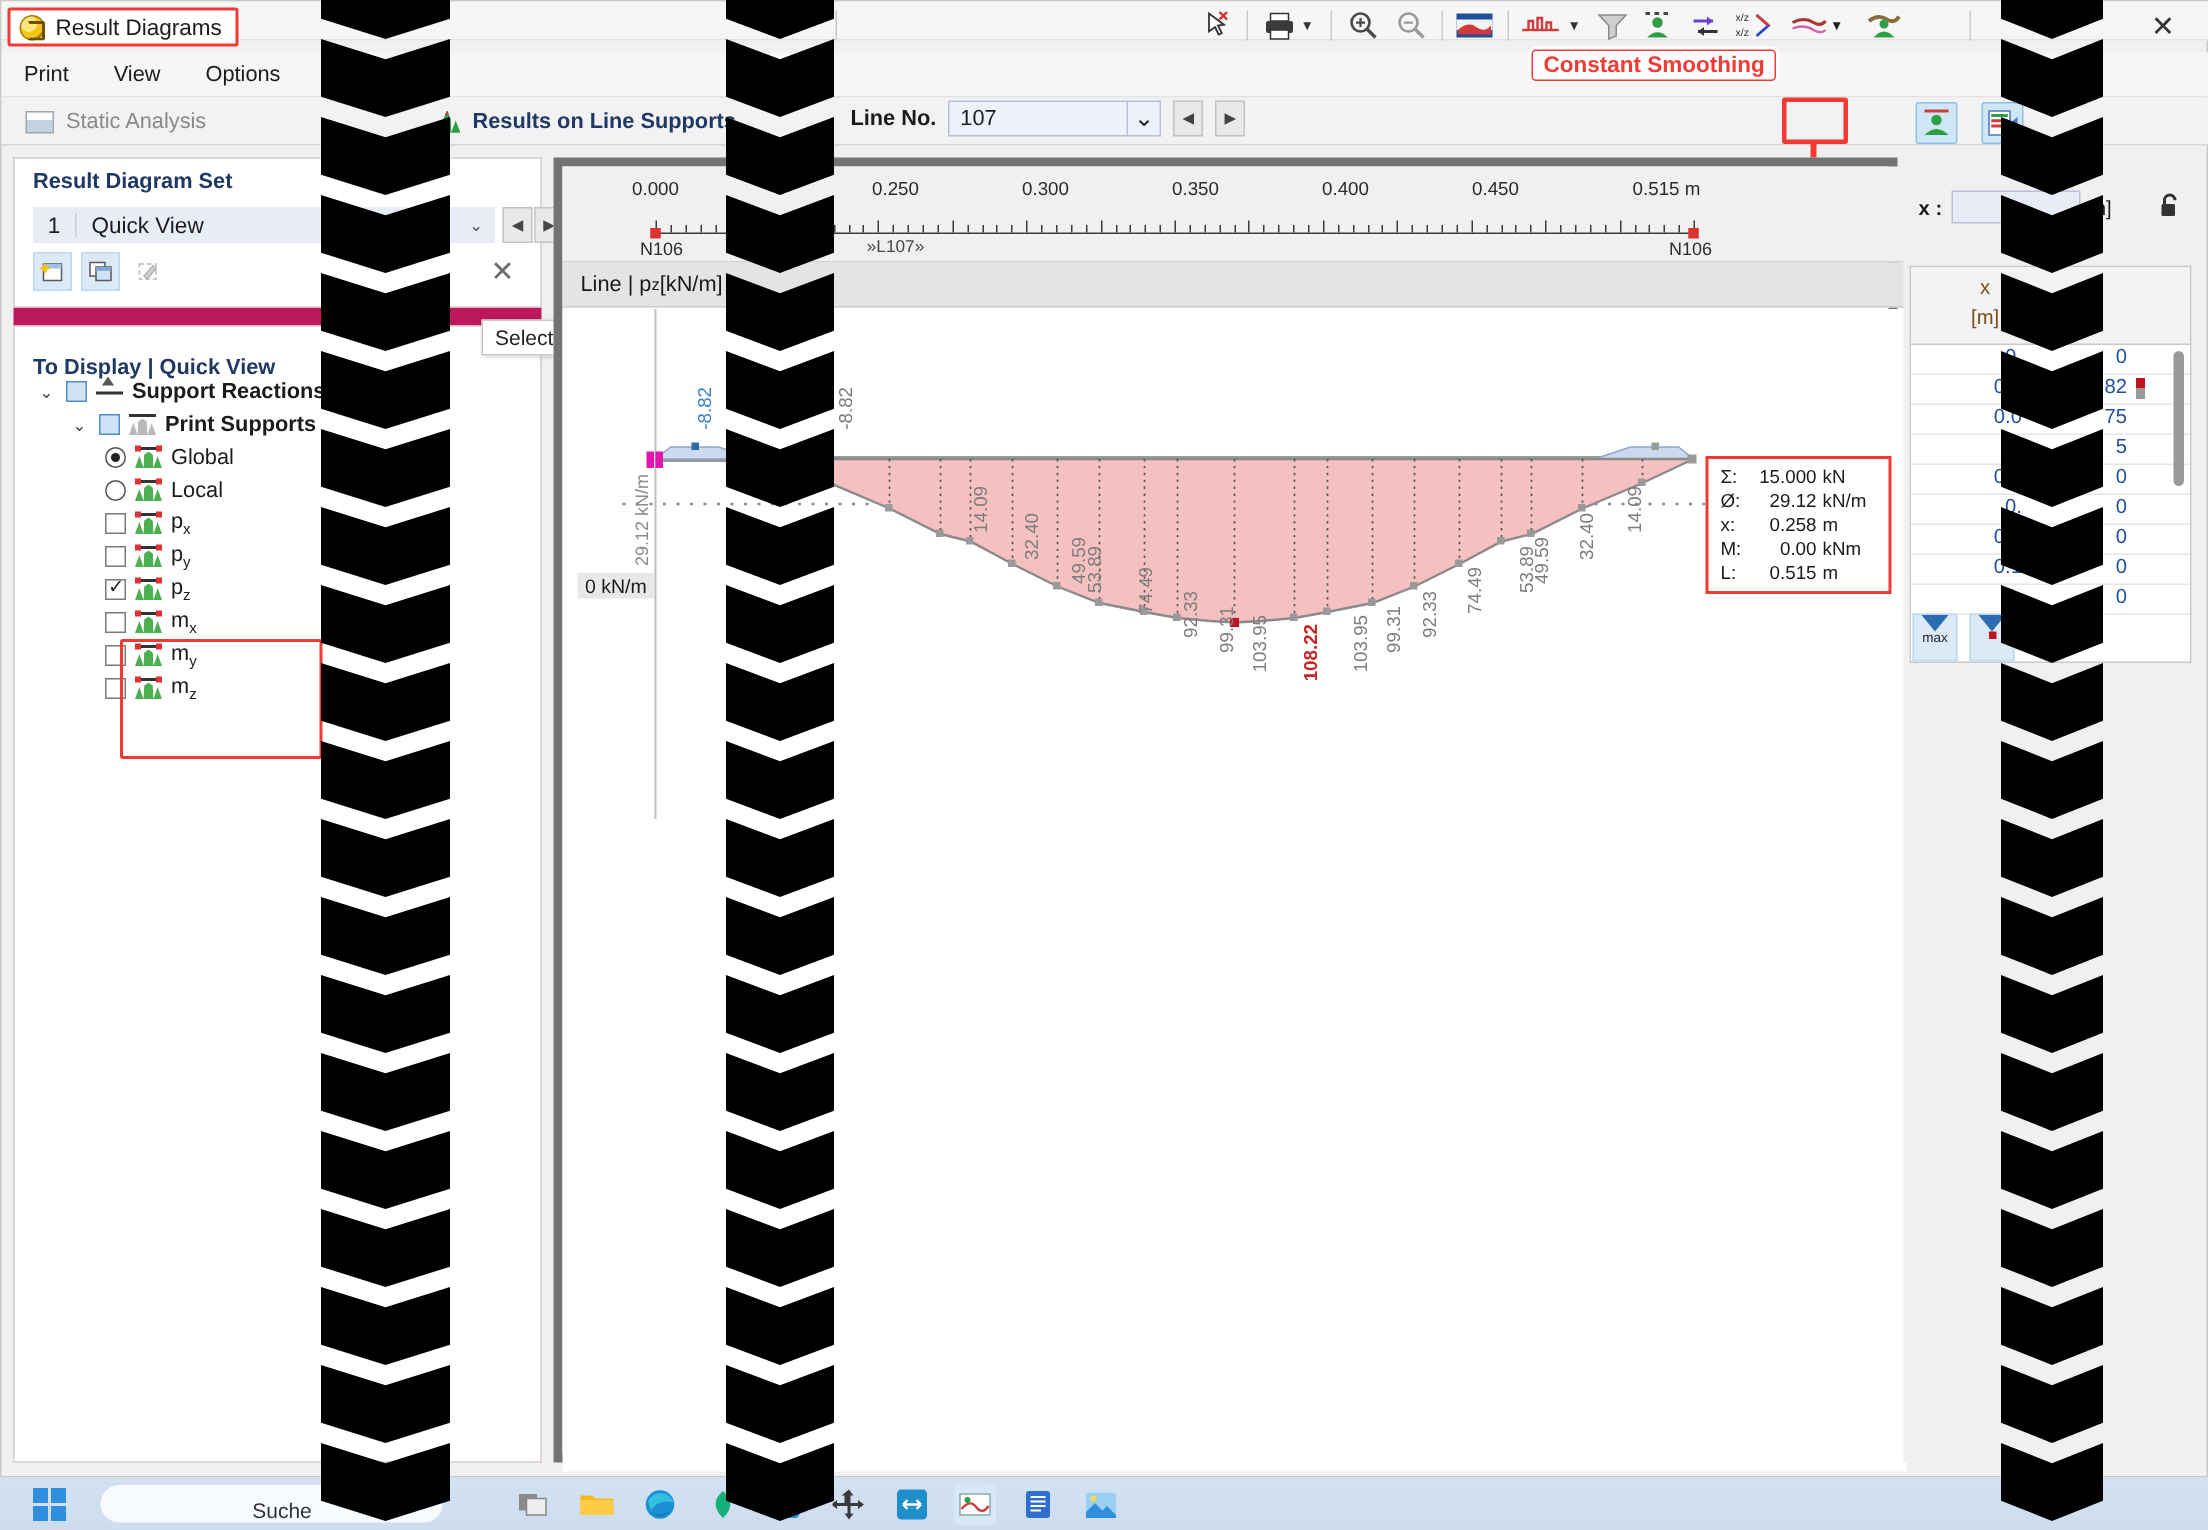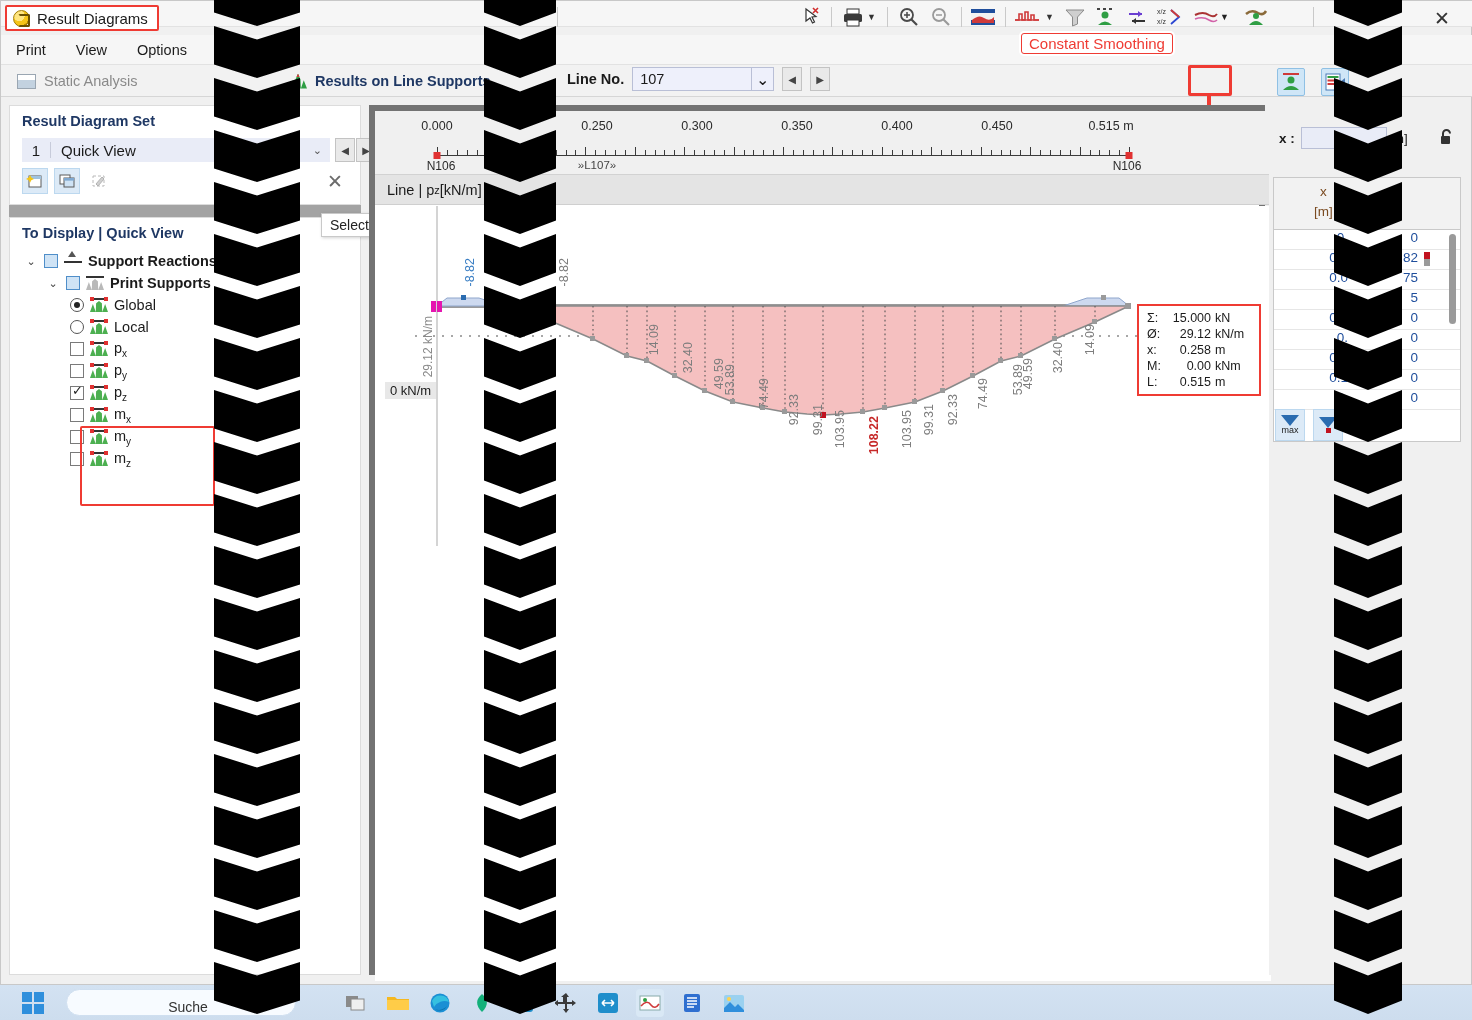--- a/index.html
+++ b/index.html
@@ -94,40 +94,40 @@
   }
   .spin{
     width:20px;height:24px;background:#e9e9e9;border:1px solid #c3c3c3;
     display:flex;align-items:center;justify-content:center;font-size:10px;color:#444;
   }
 
   
   #callout-label{
     position:absolute; left:1020px; top:32px;
     background:#ffffff; border:1.5px solid #ef3b33; border-radius:3px;
-    padding:1px 7px; color:#ef3b33; font-size:15px; font-weight:normal;
+    padding:1px 7px; color:#ef3b33; font-size:15px; font-weight:bold;
     box-shadow:0 0 0 2px #ffffff;
   }
   #callout-box{
     position:absolute; left:1187px; top:64px; width:44px; height:31px;
     border:3px solid #ef3b33; border-radius:2px; pointer-events:none;
   }
   #callout-arrow{
     position:absolute; left:1206px; top:95px; width:4px; height:90px; background:#ef3b33;
   }
   #callout-arrow::after{
     content:""; position:absolute; left:-6px; bottom:-11px;
     border-left:8px solid transparent; border-right:8px solid transparent;
     border-top:12px solid #ef3b33;
   }
 
   
   #sidebar{
     position:absolute; left:8px; top:104px; width:352px; height:870px;
-    background:#a3a3a3;
+    background:#be185d;
   }
   .panel{ background:#ffffff; border:1px solid #dcdcdc; }
   #panel-set{ position:absolute; left:0; top:0; width:352px; height:100px; }
   .panel-title{ color:#1f3864; font-weight:bold; font-size:14.5px; }
   #set-title{ position:absolute; left:12px; top:7px; }
   #set-row{
     position:absolute; left:12px; top:32px; width:308px; height:24px;
     background:#e9ecf7; display:flex; align-items:center; font-size:15px;
   }
   #set-num{ width:28px; text-align:center; }
@@ -137,21 +137,21 @@
   .sq-btn{
     width:26px;height:26px;border:1px solid #bcd8ef;background:#dceaf7;
     display:flex;align-items:center;justify-content:center;
   }
   .sq-btn.dis{ background:transparent;border-color:transparent; opacity:.45; }
   #set-tools{ position:absolute; left:12px; top:62px; display:flex; gap:6px; }
   #set-x{ position:absolute; left:312px; top:62px; width:26px;height:26px;
     display:flex;align-items:center;justify-content:center;font-size:19px;color:#6b6b6b; }
 
   #panel-display{ position:absolute; left:0; top:112px; width:352px; height:758px; }
-  #disp-title{ position:absolute; left:12px; top:7px; }
+  #disp-title{ position:absolute; left:12px; top:19px; }
   #tree{ position:absolute; left:8px; top:32px; width:336px; font-size:14.5px; }
   .tnode{ display:flex; align-items:center; height:22px; gap:6px; }
   .twist{ width:14px; text-align:center; font-size:11px; color:#444; }
   .cbox{ width:14px;height:14px;border:1px solid #7a7a7a;background:#fff; display:inline-block;}
   .cbox.blue{ border-color:#4f8ec9; background:#cfe3f5; }
   .cbox.checked{ position:relative; }
   .cbox.checked::after{
     content:"✓"; position:absolute; left:1px; top:-4px; font-size:13px; color:#222;
   }
   .radio{ width:14px;height:14px;border:1.5px solid #555;border-radius:50%;background:#fff;display:inline-block;position:relative;}
@@ -244,21 +244,21 @@
   #thead{ height:52px; background:#f2f2f2; border-bottom:1px solid #c9c9c9; position:relative; }
   .th{ position:absolute; font-size:13.5px; color:#7a4a20; }
   .trow{ height:20px; border-bottom:1px solid #e6e6e6; position:relative; font-size:13.5px; color:#1f4e9c; }
   .td-x{ position:absolute; left:0; width:74px; text-align:right; }
   .td-v{ position:absolute; left:96px; width:48px; text-align:right; }
   .mark-r{ position:absolute; left:150px; top:2px; width:6px;height:7px;background:#c1121f; }
   .mark-g{ position:absolute; left:150px; top:9px; width:6px;height:7px;background:#9a9a9a; }
   #vscroll{ position:absolute; right:4px; top:56px; width:7px; height:90px; background:#9a9a9a; border-radius:4px;}
   #tbl-tools{ position:absolute; left:6px; top:304px; display:flex; gap:8px; }
   .funnel{ width:30px;height:32px; background:#dceaf7; border:1px solid #bcd8ef;
-    display:flex;flex-direction:column;align-items:center;justify-content:center; position:relative;}
+    display:flex;flex-direction:column;align-items:center;position:relative;}
   .funnel .fi{ width:0;height:0;border-left:9px solid transparent;border-right:9px solid transparent;border-top:11px solid #2b6cb0;}
   .funnel .fl{ font-size:9px;color:#222;line-height:9px;}
 
   
   .band{ position:absolute; top:0; height:985px; pointer-events:none; z-index:50; }
   .band .zig{ position:absolute; left:0; width:100%; height:52px; background:#000;
     clip-path:polygon(0 0,50% 26%,100% 0,100% 74%,50% 100%,0 74%); }
 
   
   #taskbar{

